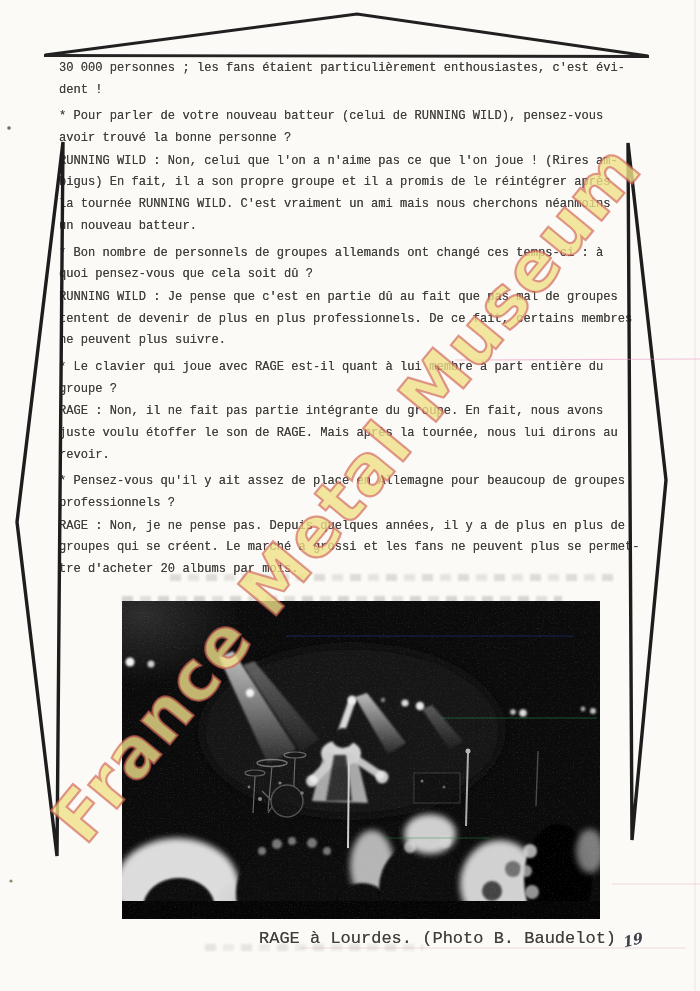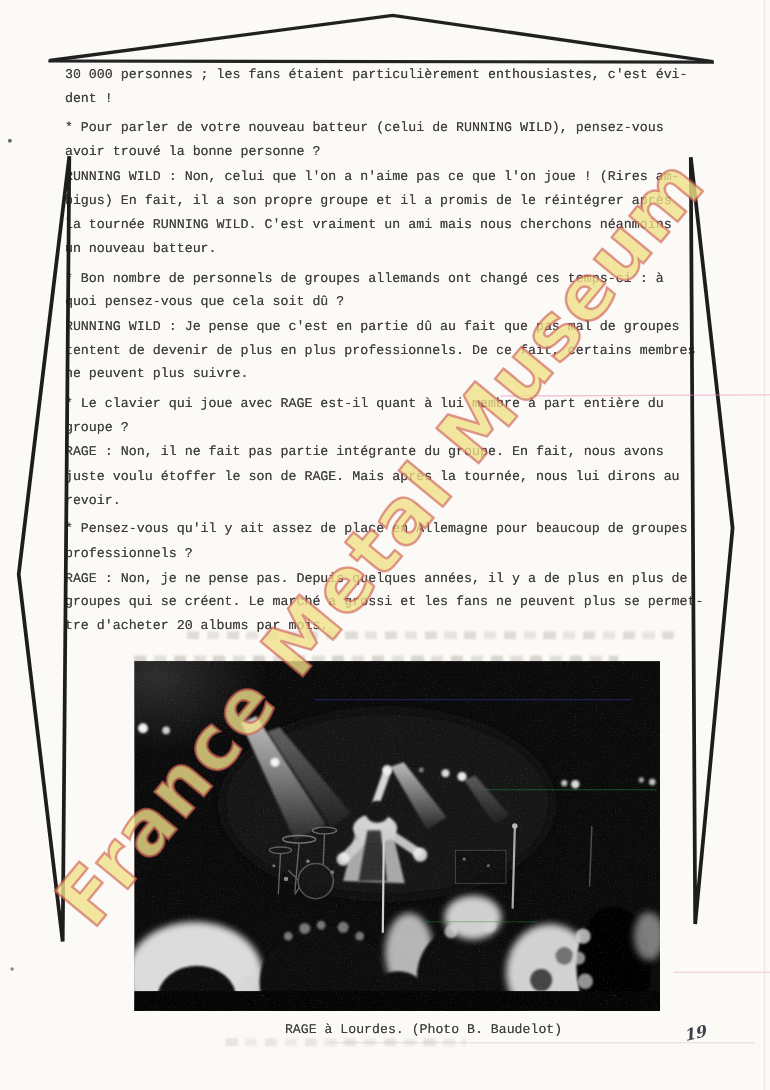--- a/index.html
+++ b/index.html
@@ -19,21 +19,21 @@
   .para.question{margin-top:5px;}
   .para.answer{margin-top:1px;}
   .para.continuation{margin-top:0;}
   .line{height:21.7px;}
   
   .photo-wrap{position:absolute;left:122px;top:601px;width:478px;height:318px;z-index:3;}
   .photo-wrap svg{display:block;}
   
   .caption{
     position:absolute;left:259px;top:929px;z-index:4;
-    font-size:12px;color:#3f3e3c;white-space:pre;
+    font-size:17px;color:#3f3e3c;white-space:pre;
     text-shadow:0 0 .6px rgba(60,58,55,.7);
   }
   .pagenum{
     position:absolute;left:623px;top:931px;z-index:4;
     font-family:"DejaVu Serif",serif;font-style:italic;font-weight:bold;
     font-size:14.5px;color:#3a3f49;transform:rotate(-14deg) skewX(-6deg);
   }
   
   .overlay{position:absolute;left:0;top:0;z-index:5;pointer-events:none;}
   

